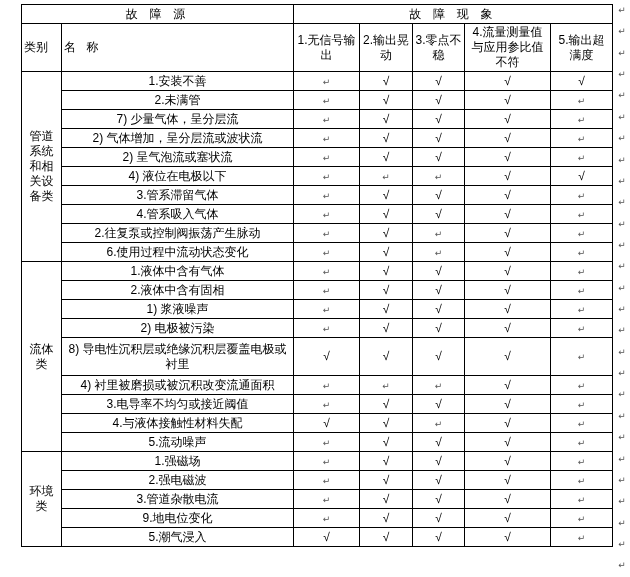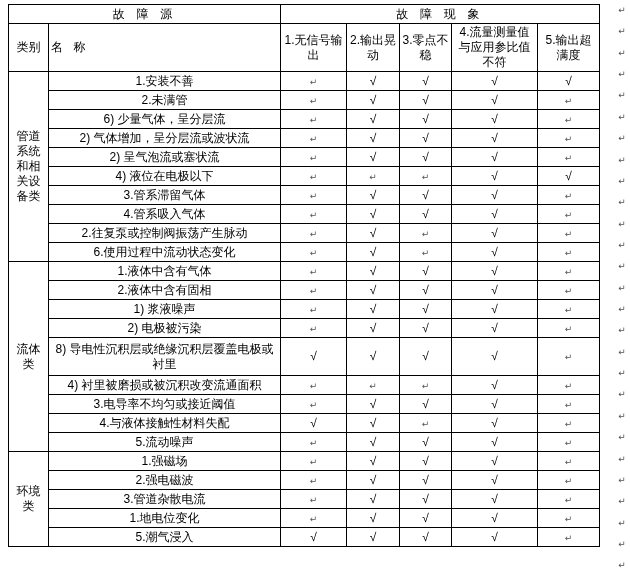--- a/index.html
+++ b/index.html
@@ -16,40 +16,39 @@
     width: 630px;
     height: 577px;
     position: relative;
     overflow: hidden;
     background: #fff;
   }
   table.fault-table {
     border-collapse: collapse;
     table-layout: fixed;
     width: 490px;
-    margin-left: 8px;
+    margin-left: 21px;
     margin-top: 4px;
   }
   table.fault-table td {
     border: 1px solid #000000;
     padding: 1px 2px;
     vertical-align: middle;
     font-size: 12px;
     line-height: 1.25;
     height: 19px;
     box-sizing: border-box;
   }
   .hdr-group {
     text-align: center;
     font-size: 13px;
     letter-spacing: 0.35em;
     padding: 3px 0;
   }
   .hdr-cat {
-    text-align: center;
     font-size: 13px;
     width: 40px;
   }
   .hdr-name {
     font-size: 13px;
     letter-spacing: 0.3em;
   }
   .hdr-sym {
     text-align: center;
     font-size: 11.5px;
@@ -135,21 +134,21 @@
         </tr>
         <tr>
           <td class="item-cell">2.未满管</td>
           <td class="mark-cell"><span class="tiny-mark">↵</span></td>
           <td class="mark-cell">√</td>
           <td class="mark-cell">√</td>
           <td class="mark-cell">√</td>
           <td class="mark-cell"><span class="tiny-mark">↵</span></td>
         </tr>
         <tr>
-          <td class="item-cell">6) 少量气体，呈分层流</td>
+          <td class="item-cell">7) 少量气体，呈分层流</td>
           <td class="mark-cell"><span class="tiny-mark">↵</span></td>
           <td class="mark-cell">√</td>
           <td class="mark-cell">√</td>
           <td class="mark-cell">√</td>
           <td class="mark-cell"><span class="tiny-mark">↵</span></td>
         </tr>
         <tr>
           <td class="item-cell">2) 气体增加，呈分层流或波状流</td>
           <td class="mark-cell"><span class="tiny-mark">↵</span></td>
           <td class="mark-cell">√</td>
@@ -297,21 +296,21 @@
         </tr>
         <tr>
           <td class="item-cell">3.管道杂散电流</td>
           <td class="mark-cell"><span class="tiny-mark">↵</span></td>
           <td class="mark-cell">√</td>
           <td class="mark-cell">√</td>
           <td class="mark-cell">√</td>
           <td class="mark-cell"><span class="tiny-mark">↵</span></td>
         </tr>
         <tr>
-          <td class="item-cell">1.地电位变化</td>
+          <td class="item-cell">9.地电位变化</td>
           <td class="mark-cell"><span class="tiny-mark">↵</span></td>
           <td class="mark-cell">√</td>
           <td class="mark-cell">√</td>
           <td class="mark-cell">√</td>
           <td class="mark-cell"><span class="tiny-mark">↵</span></td>
         </tr>
         <tr>
           <td class="item-cell">5.潮气浸入</td>
           <td class="mark-cell">√</td>
           <td class="mark-cell">√</td>

